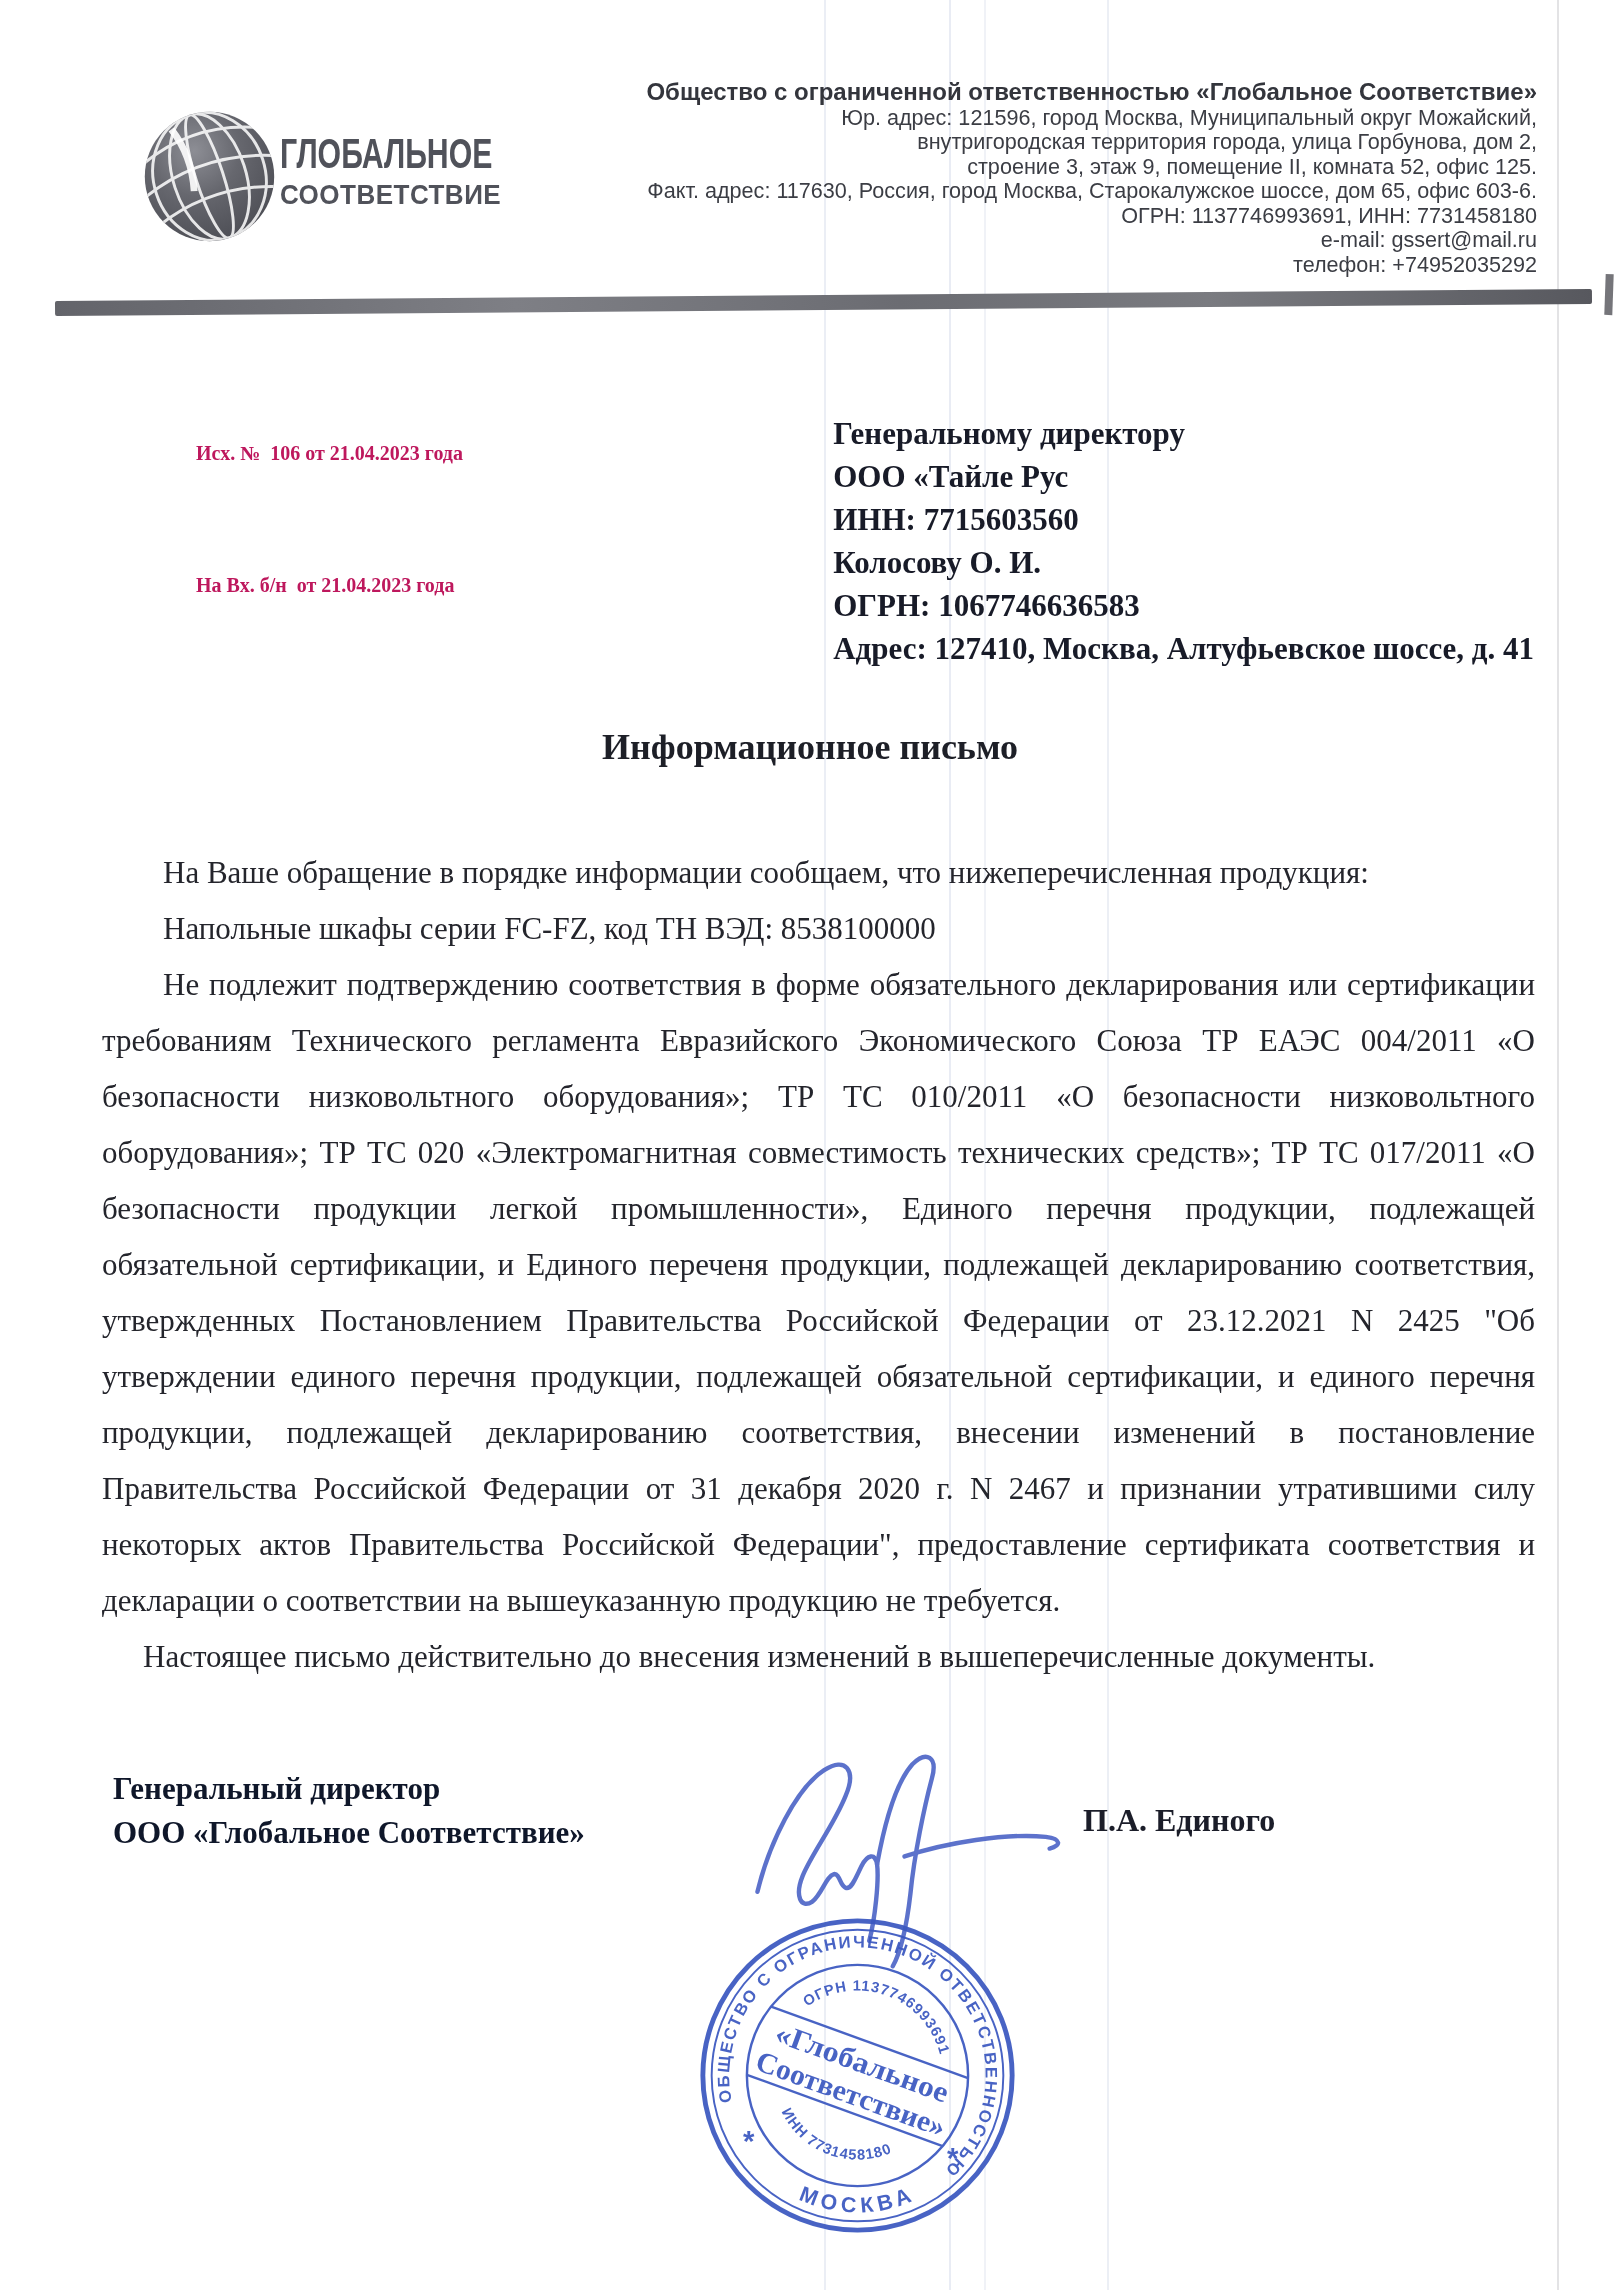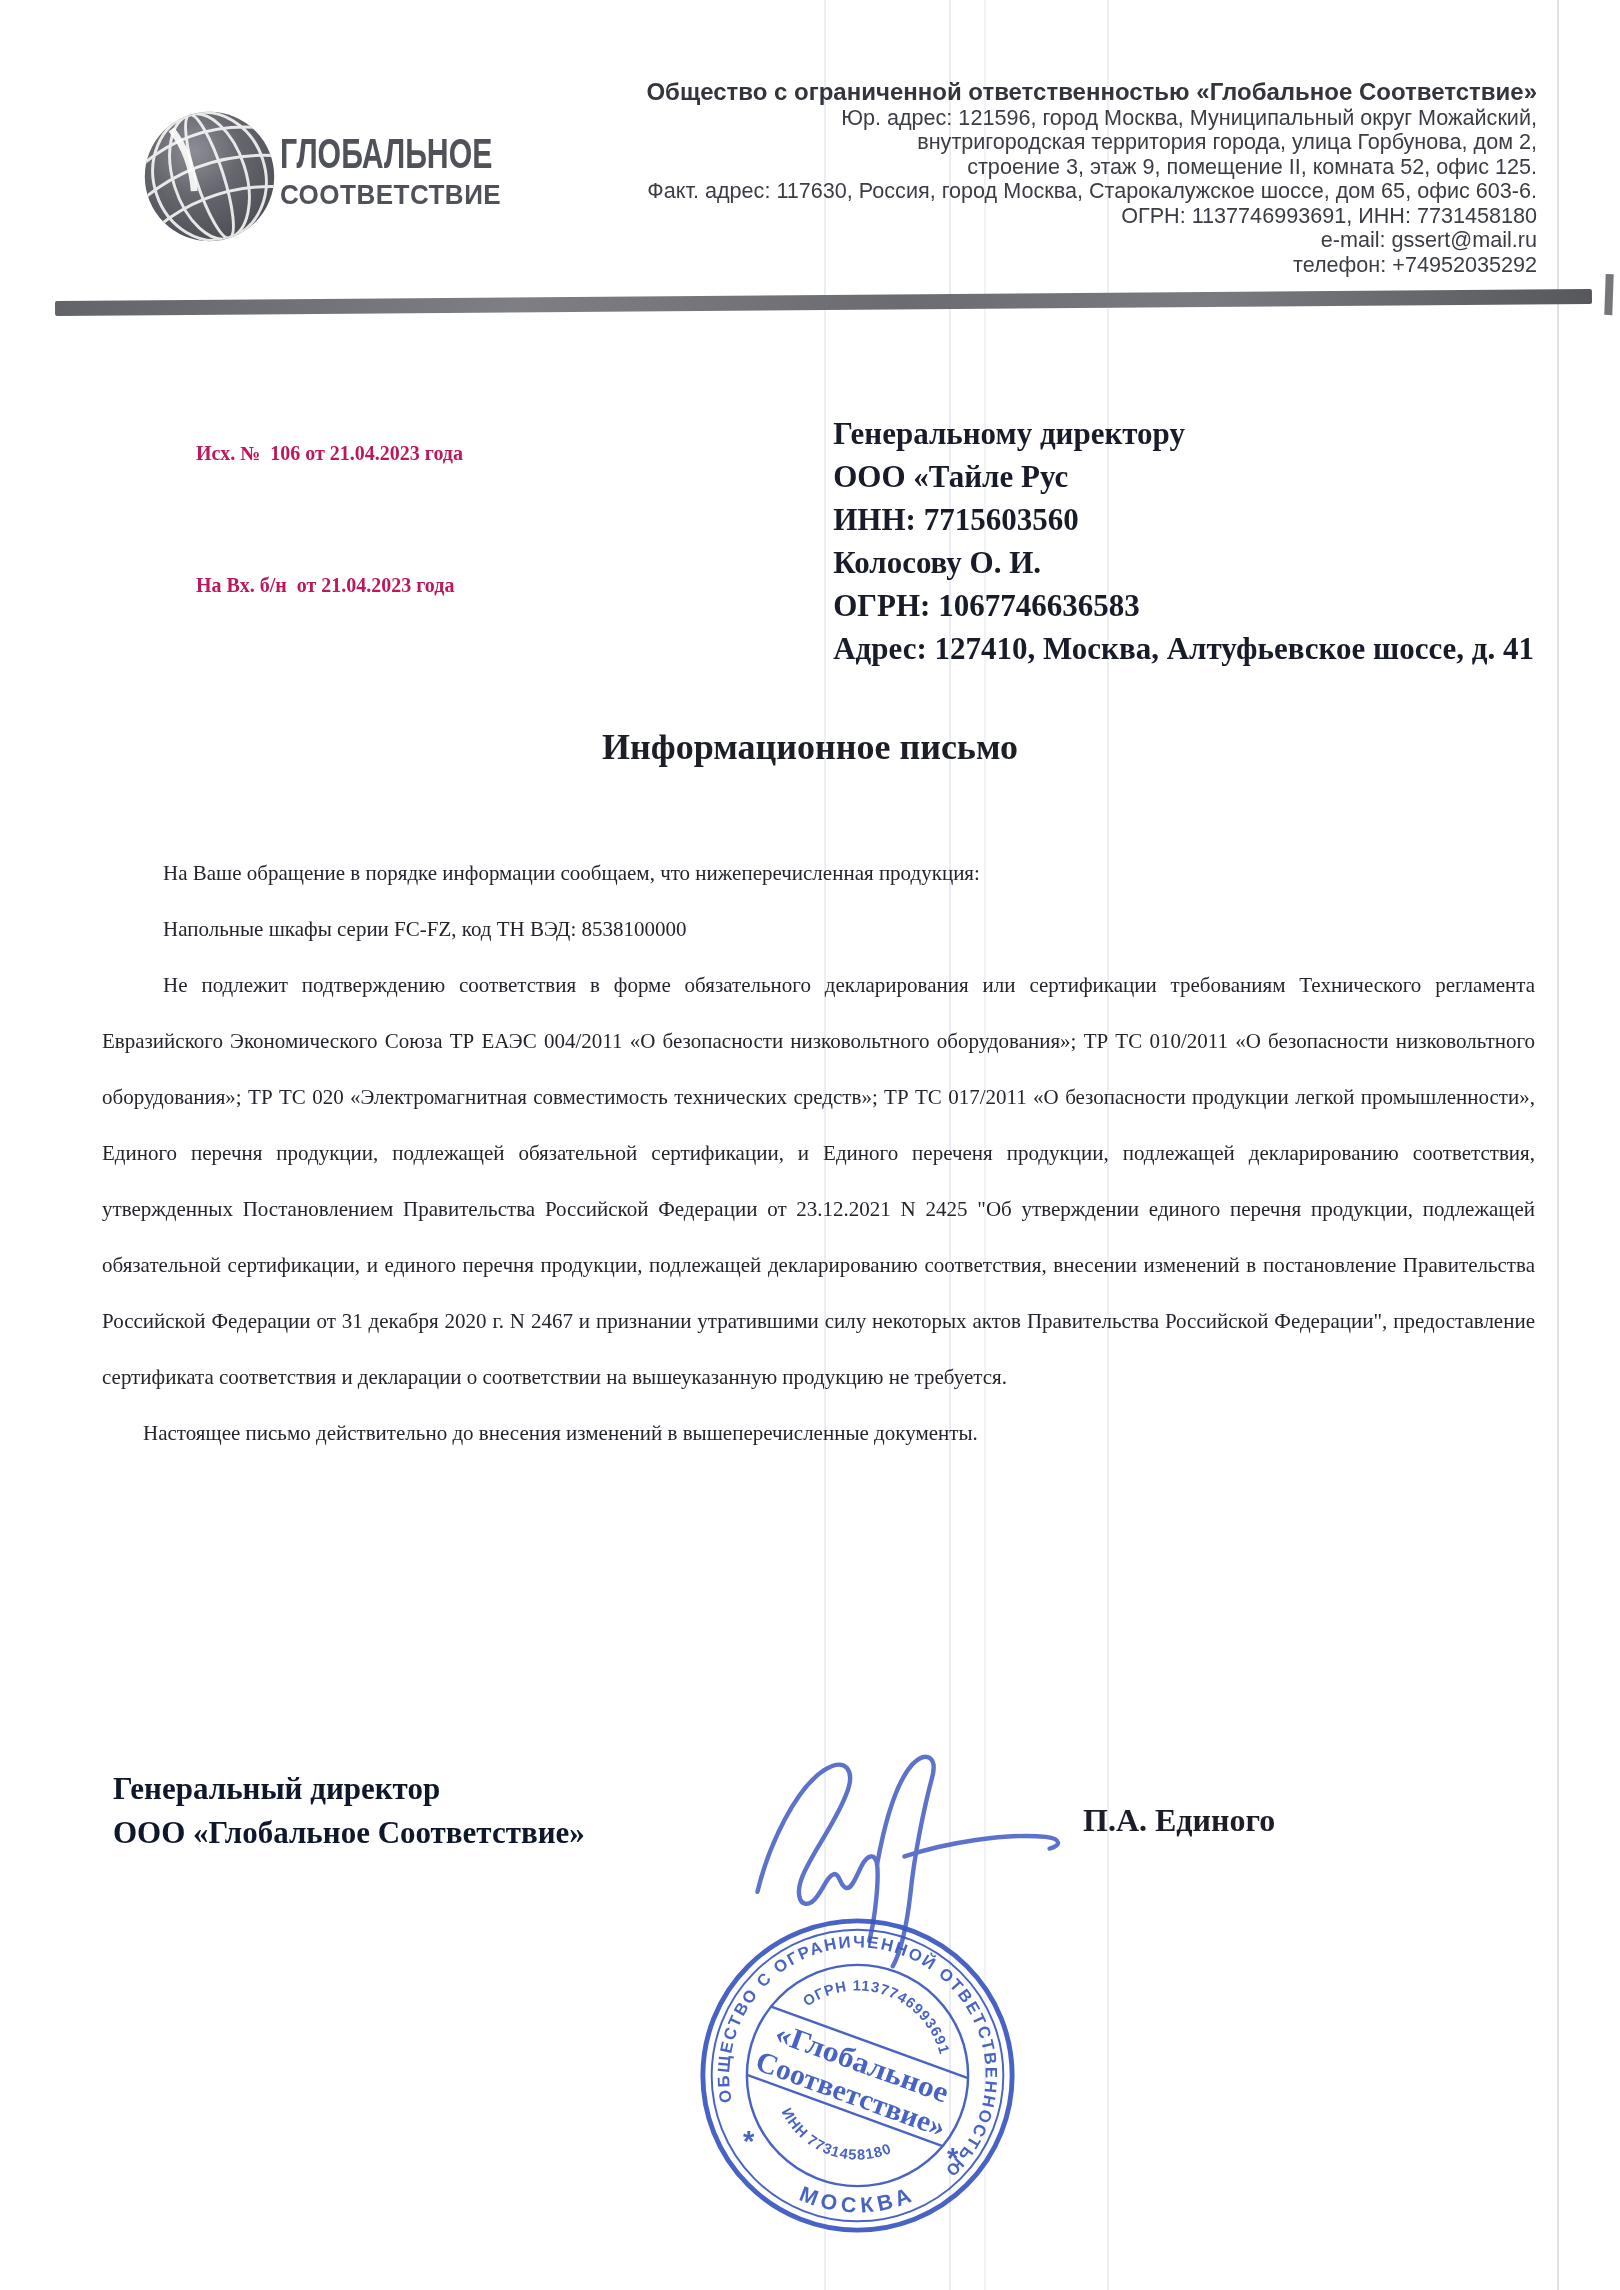--- a/index.html
+++ b/index.html
@@ -64,21 +64,21 @@
     text-align:center;font-weight:bold;font-size:36px;
     color:#1d1f27;margin:1px;
   }
 
   
   .body{
     position:absolute;left:102px;top:845px;width:1433px;
     color:#24252c;
   }
   .body p{
-    margin:0;font-size:21px;line-height:56px;
+    margin:0;font-size:31px;line-height:56px;
     text-align:justify;text-indent:61px;
   }
   .body p.last{text-indent:41px;}
 
   
   .sig-pos{
     position:absolute;left:113px;top:1767px;
     font-weight:bold;font-size:31px;line-height:44px;color:#0f172a;
   }
   .sig-name{

